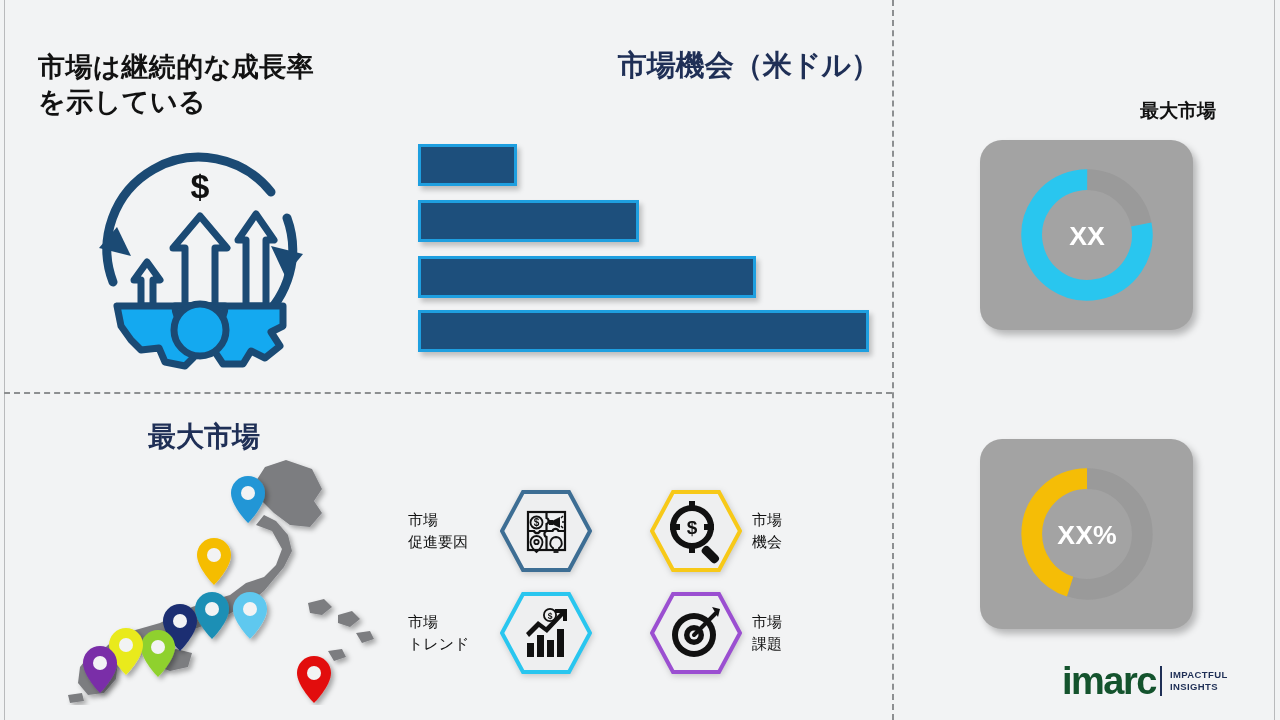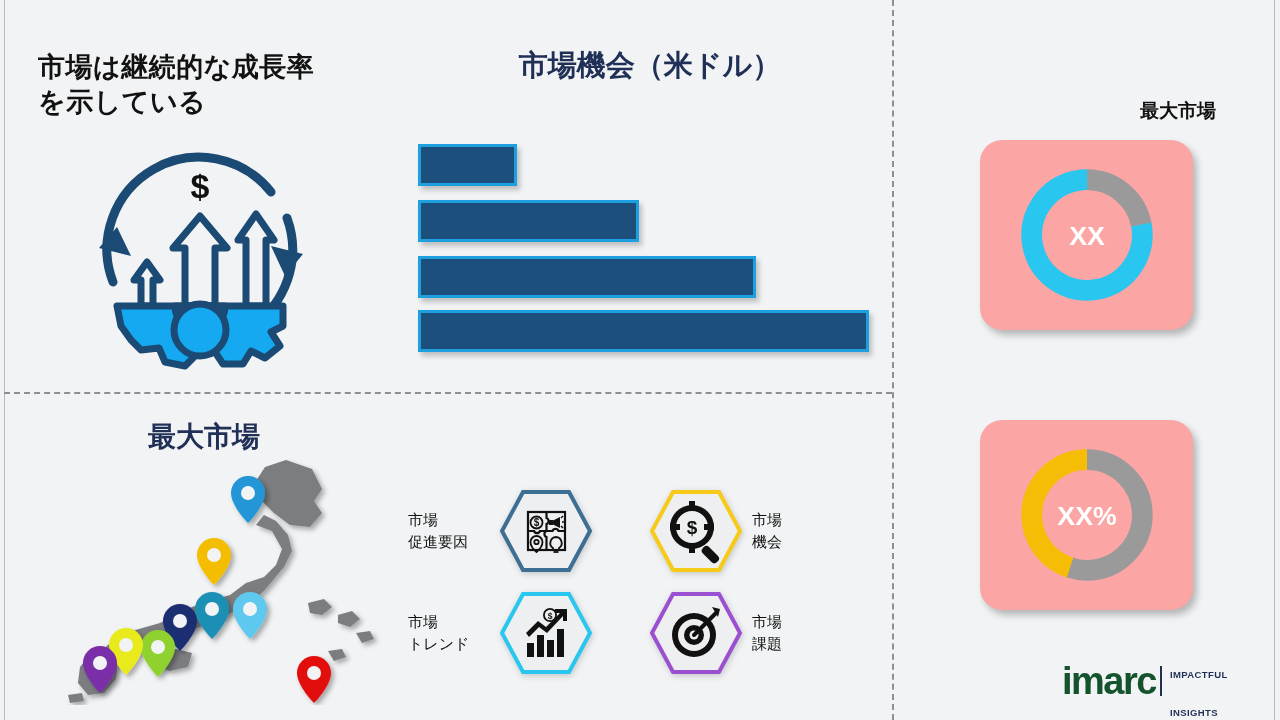--- a/index.html
+++ b/index.html
@@ -36,21 +36,21 @@
   
   #growth-title{
     position:absolute;left:38px;top:50px;width:350px;
     font-size:27px;
   }
   #growth-icon{position:absolute;left:75px;top:130px;width:250px;height:240px;}
 
   
   #opportunity-title{
     position:absolute;left:420px;top:48px;width:460px;
-    font-size:29px;text-align:center;
+    font-size:29px;text-align:right;
   }
   #bars{position:absolute;left:418px;top:144px;width:470px;height:210px;}
   .bar{
     position:absolute;left:0;
     background:#1d4f7c;
     border:3px solid #1e9fe0;
     box-sizing:border-box;
     box-shadow:3px 4px 5px rgba(0,0,0,.22);
   }
 
@@ -74,38 +74,38 @@
   .hex-wrap{position:relative;width:92px;height:84px;flex:0 0 auto;}
   .hex-wrap svg{display:block;filter:drop-shadow(1px 2px 3px rgba(0,0,0,.18));}
 
   
   .donut-title{
     position:absolute;width:260px;text-align:right;
     font-size:19px;font-weight:bold;color:#111;
   }
   .donut-card{
     position:absolute;width:213px;height:190px;
-    background:#fca5a5;border-radius:22px;
+    background:#a3a3a3;border-radius:22px;
     box-shadow:4px 5px 7px rgba(0,0,0,.25);
     display:flex;align-items:center;justify-content:center;
   }
   .donut-card svg{display:block;}
   .donut-value{
     font-size:27px;font-weight:bold;fill:#ffffff;
   }
 
   
   #logo{position:absolute;left:1062px;top:660px;width:190px;height:42px;}
   .logo-word{
     font-size:38px;font-weight:bold;color:#14532d;
     letter-spacing:-1.5px;line-height:1;
   }
   .logo-tag{
     font-size:9.5px;font-weight:bold;color:#1f2f56;
-    line-height:1.25;letter-spacing:.4px;margin-top:26px;
+    line-height:1.25;letter-spacing:.4px;
   }
 </style>
 </head>
 <body>
 
 <div class="canvas">
 
   <div class="edge-left"></div>
   <div class="edge-right"></div>
   <div class="div-vert"></div>
@@ -321,21 +321,21 @@
     <svg viewBox="0 0 160 160" width="158" height="158">
 
       <circle cx="80" cy="80" r="56" fill="none" stroke="#9a9a9a" stroke-width="21" stroke-dasharray="77.4 274.4" transform="rotate(-90 80 80)"></circle>
 
       <circle cx="80" cy="80" r="56" fill="none" stroke="#29c6ef" stroke-width="21" stroke-dasharray="274.4 77.4" transform="rotate(-11 80 80)"></circle>
       <text class="donut-value" x="80" y="90" text-anchor="middle" font-family="'Liberation Sans',sans-serif">XX</text>
     </svg>
   </div>
 
 
-  <div class="donut-card" style="left:980px;top:420px;">
+  <div class="donut-card" style="left:980px;top:439px;">
     <svg viewBox="0 0 160 160" width="158" height="158">
 
       <circle cx="80" cy="80" r="56" fill="none" stroke="#9a9a9a" stroke-width="21" stroke-dasharray="193.6 158.2" transform="rotate(-90 80 80)"></circle>
 
       <circle cx="80" cy="80" r="56" fill="none" stroke="#f5bd06" stroke-width="21" stroke-dasharray="158.2 193.6" transform="rotate(-90 80 80) scale(1,-1) translate(0,-160)"></circle>
       <text class="donut-value" x="80" y="90" text-anchor="middle" font-family="'Liberation Sans',sans-serif">XX%</text>
     </svg>
   </div>
 
   <div id="logo" style="display:flex;align-items:center;">

